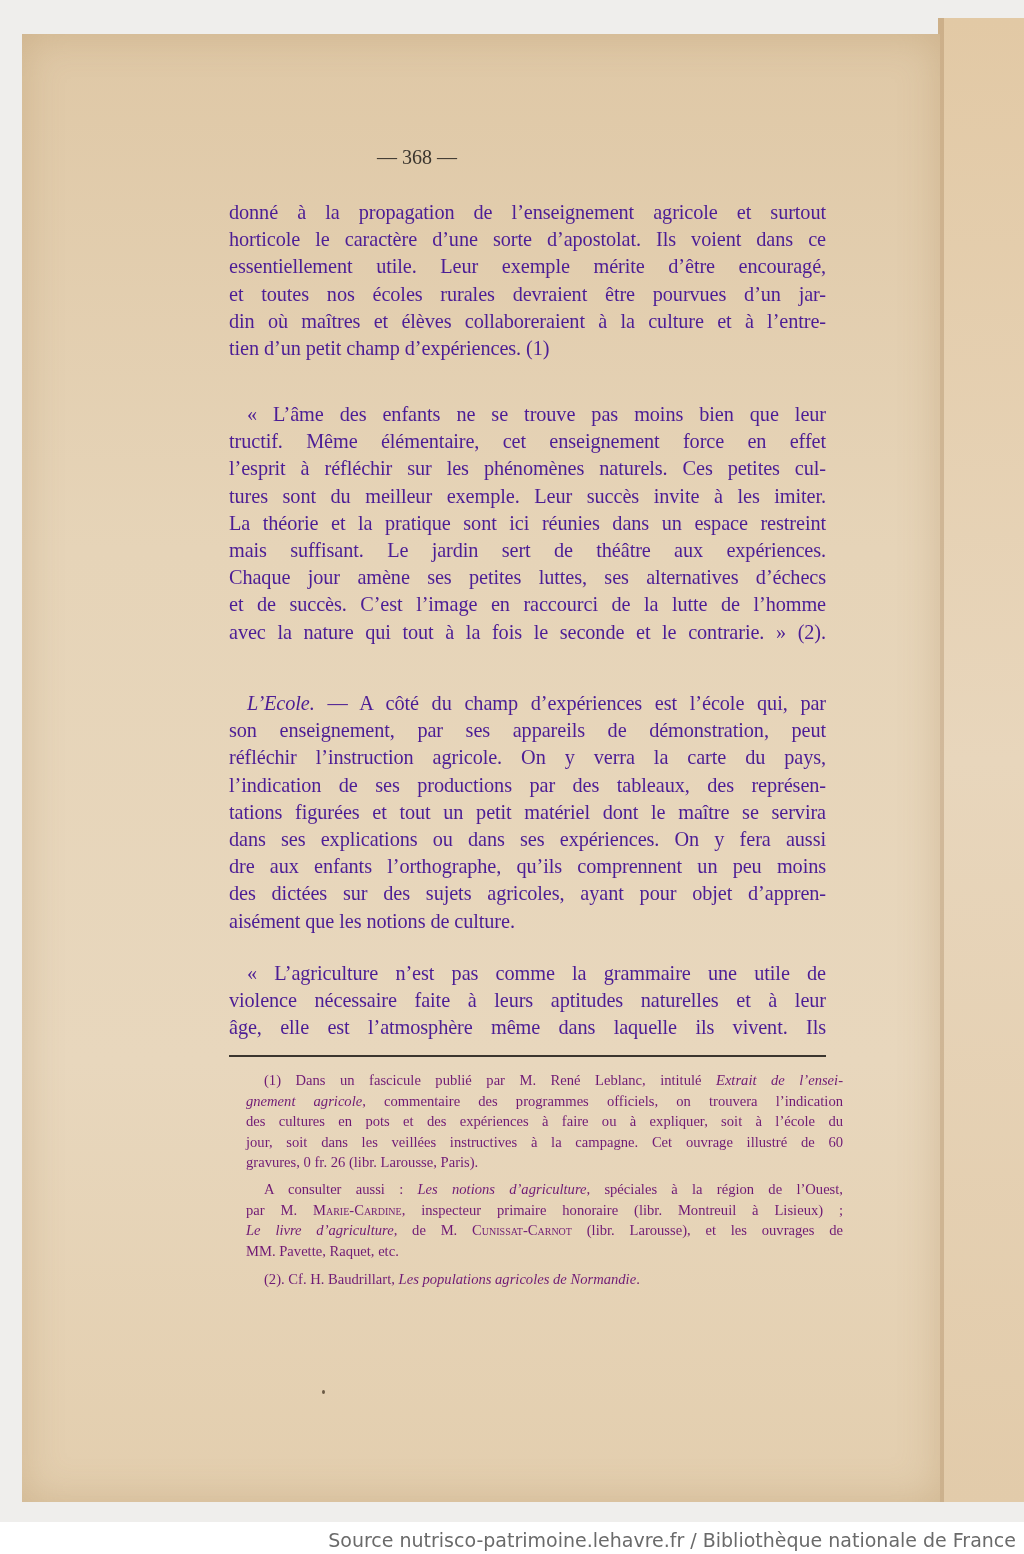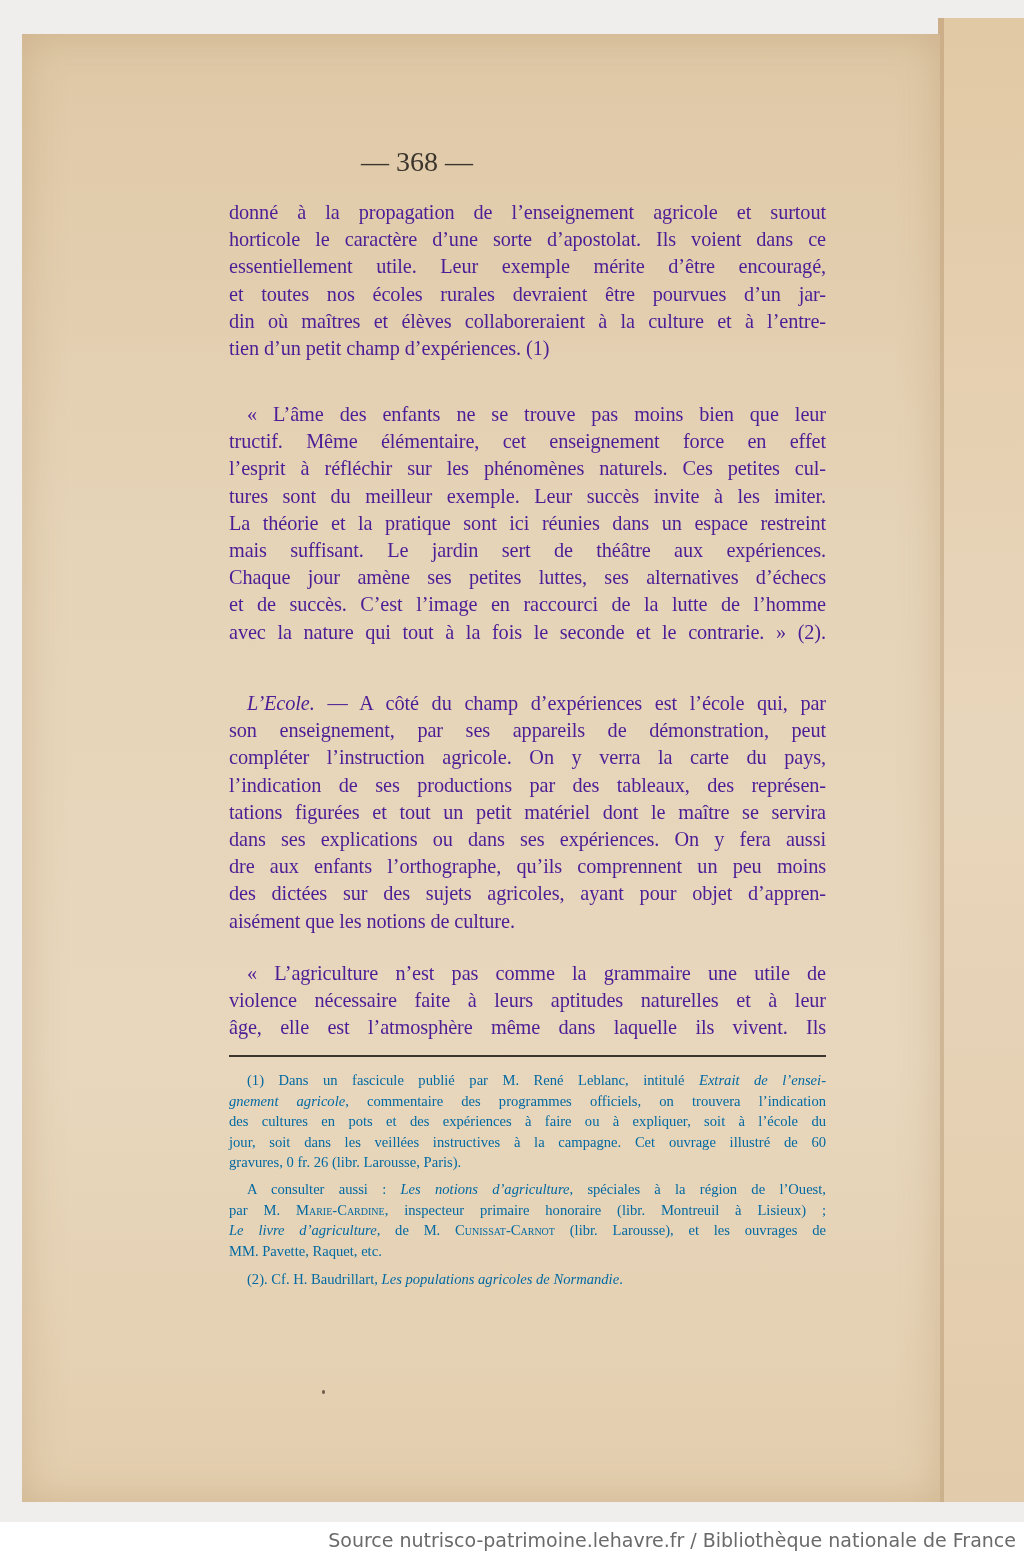--- a/index.html
+++ b/index.html
@@ -26,36 +26,36 @@
       position: absolute; left: 940px; top: 18px; width: 4px; height: 1484px;
       background: rgba(140,100,55,0.25);
     }
     .text-block {
       position: absolute; left: 229px; width: 597px;
       color: #4c1d95;
       font-family: "Liberation Serif", serif;
     }
     .page-number {
       position: absolute; left: 0; width: 834px; top: 146px; text-align: center;
-      font-family: "Liberation Serif", serif; font-size: 28px; color: #3b352e;
+      font-family: "Liberation Serif", serif; font-size: 20px; color: #3b352e;
     }
     .para {
       font-size: 20.3px; line-height: 27.2px; text-align: justify;
       margin: 0; letter-spacing: -0.1px;
     }
     .para .line { display: block; text-align: justify; text-align-last: justify; white-space: nowrap; }
     .para .line.last { text-align-last: left; }
     .indent { padding-left: 18px; }
     .rule {
       position: absolute; left: 229px; top: 1055px; width: 597px; height: 2px;
       background: #3b352e;
     }
     .footnotes {
-      position: absolute; left: 229px; width: 597px; top: 1070px;
-      color: #0369a1; font-family: "Liberation Serif", serif;
+      position: absolute; left: 246px; width: 597px; top: 1070px;
+      color: #701a75; font-family: "Liberation Serif", serif;
     }
     .fn { font-size: 14.6px; line-height: 20.6px; margin: 0; }
     .fn .line { display: block; text-align: justify; text-align-last: justify; white-space: nowrap; }
     .fn .line.last { text-align-last: left; }
     .fn-indent { padding-left: 18px; }
     .sc { font-variant: small-caps; }
     .source {
       position: absolute; right: 8px; top: 1529px;
       font-family: "DejaVu Sans", sans-serif; font-size: 19px; color: #6a6a6a;
     }
@@ -95,21 +95,21 @@
     <span class="line">Chaque jour amène ses petites luttes, ses alternatives d’échecs</span>
     <span class="line">et de succès. C’est l’image en raccourci de la lutte de l’homme</span>
     <span class="line">avec la nature qui tout à la fois le seconde et le contrarie. » (2).</span>
   </p>
 </div>
 
 <div class="text-block" style="top:690px;">
   <p class="para">
     <span class="line indent"><i>L’Ecole.</i><span> — A côté du champ d’expériences est l’école qui, par</span></span>
     <span class="line">son enseignement, par ses appareils de démonstration, peut</span>
-    <span class="line">compléter l’instruction agricole. On y verra la carte du pays,</span>
+    <span class="line">réfléchir l’instruction agricole. On y verra la carte du pays,</span>
     <span class="line">l’indication de ses productions par des tableaux, des représen-</span>
     <span class="line">tations figurées et tout un petit matériel dont le maître se servira</span>
     <span class="line">dans ses explications ou dans ses expériences. On y fera aussi</span>
     <span class="line">dre aux enfants l’orthographe, qu’ils comprennent un peu moins</span>
     <span class="line">des dictées sur des sujets agricoles, ayant pour objet d’appren-</span>
     <span class="line last">aisément que les notions de culture.</span>
   </p>
 </div>
 
 <div class="text-block" style="top:960px;">

